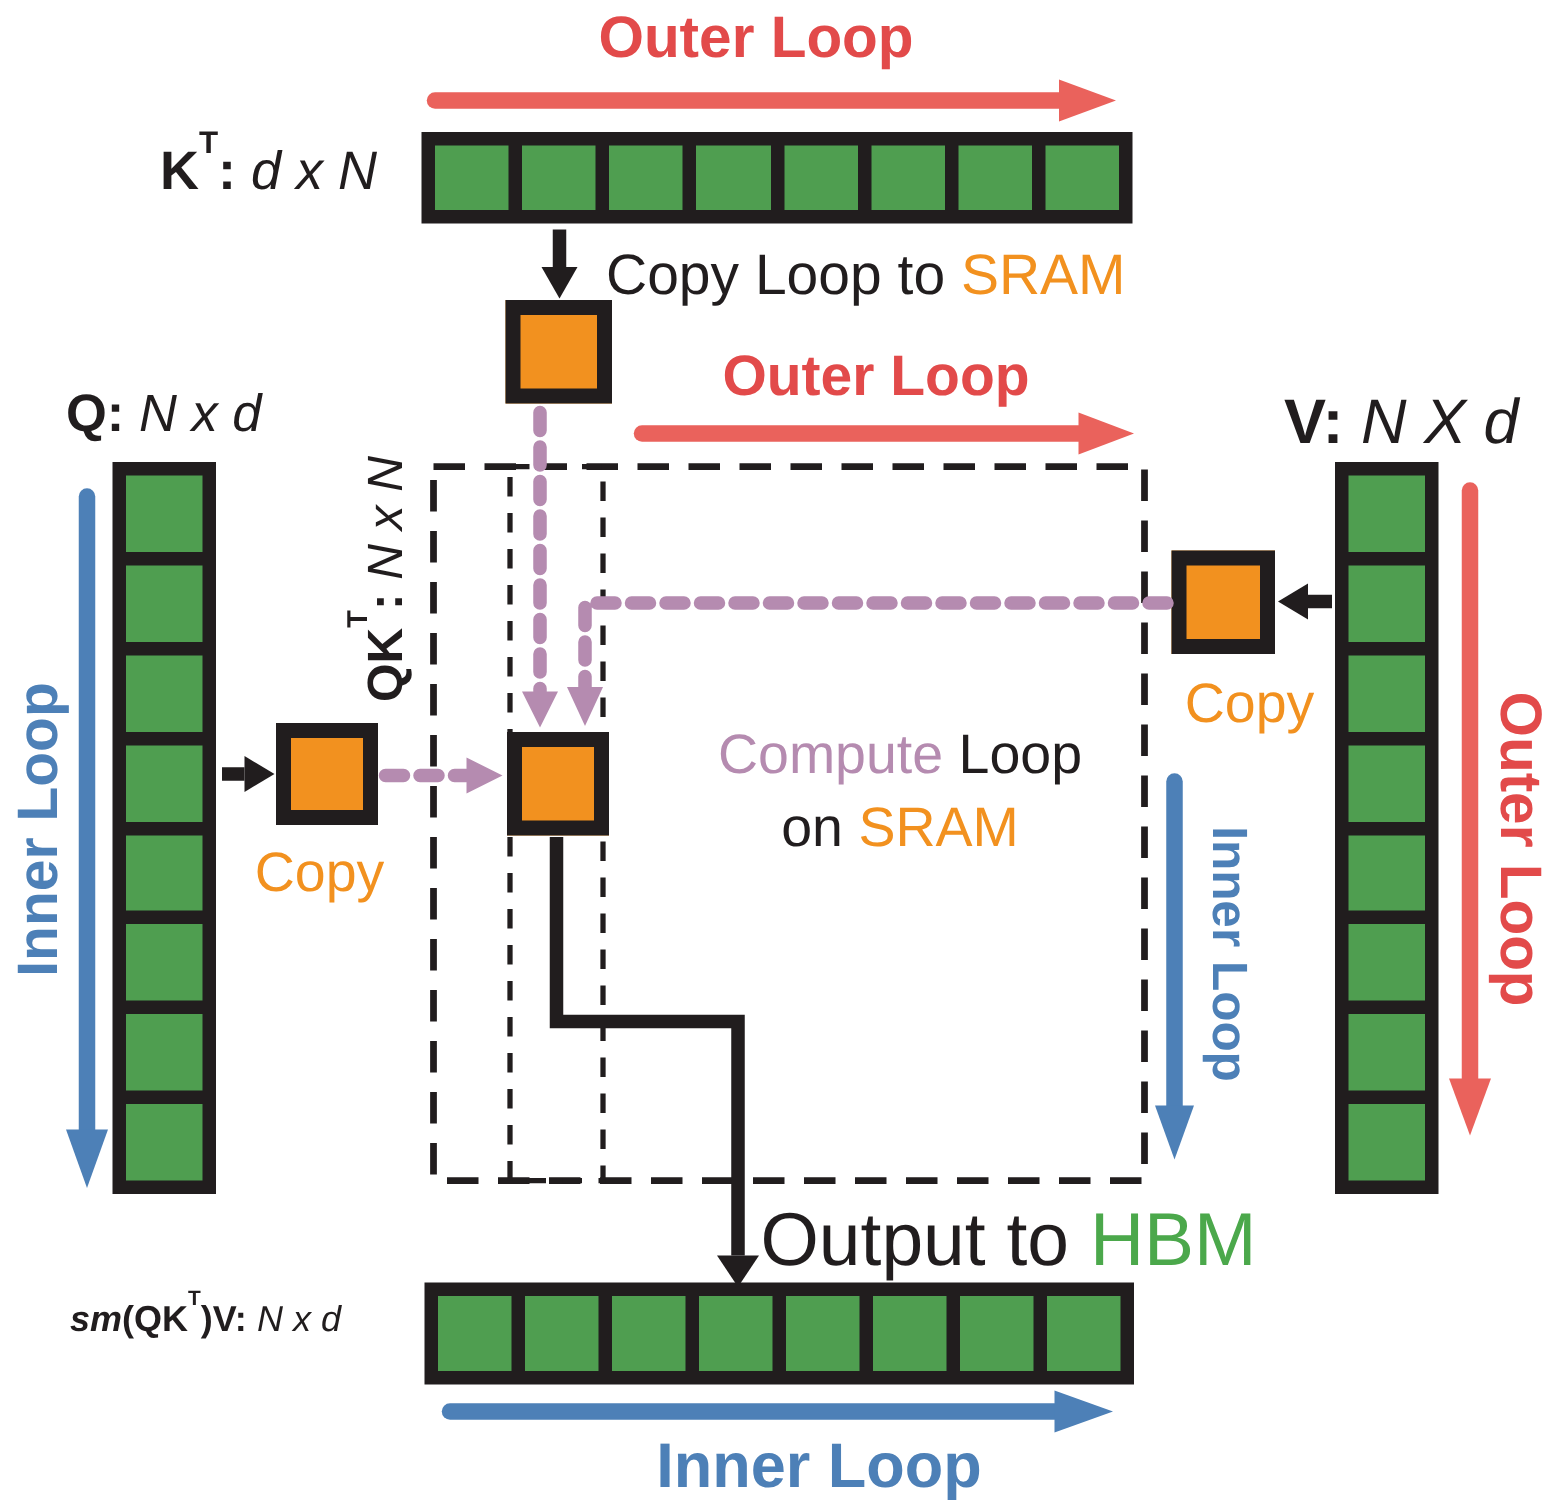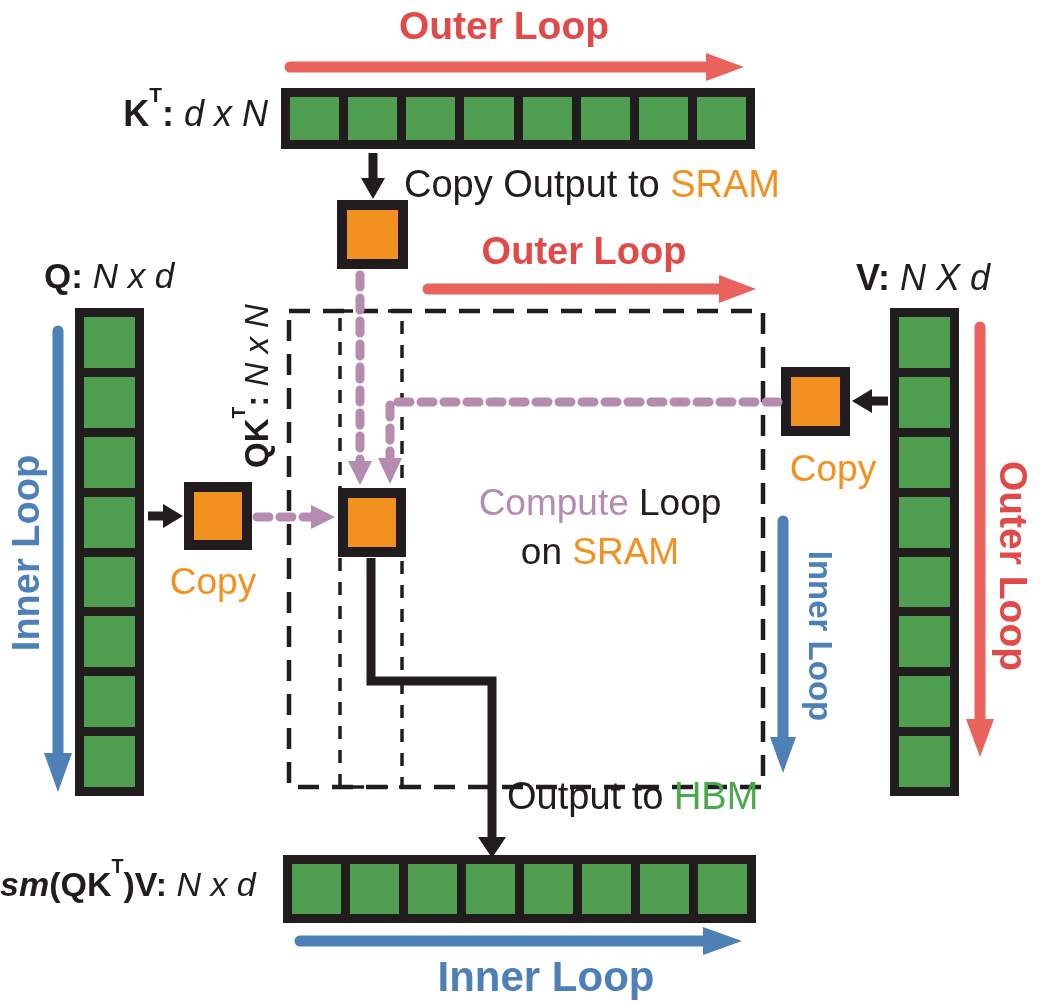--- a/index.html
+++ b/index.html
@@ -59,21 +59,21 @@
   <div class="matrix horizontal" style="left:281px; top:88px; width:474px; height:61px;">
       <div class="cell"></div>
       <div class="cell"></div>
       <div class="cell"></div>
       <div class="cell"></div>
       <div class="cell"></div>
       <div class="cell"></div>
       <div class="cell"></div>
       <div class="cell"></div>
     </div>
-  <div class="label" style="left:90px; top:94px; width:178px; text-align:right; font-size:36px;"><b>K</b><sup class="t">T</sup><b>: </b><i>d x N</i></div>
+  <div class="label" style="left:90px; top:94px; width:178px; text-align:center; font-size:36px;"><b>K</b><sup class="t">T</sup><b>: </b><i>d x N</i></div>
 
   <div class="matrix vertical" style="left:75px; top:308px; width:69px; height:488px;">
       <div class="cell"></div>
       <div class="cell"></div>
       <div class="cell"></div>
       <div class="cell"></div>
       <div class="cell"></div>
       <div class="cell"></div>
       <div class="cell"></div>
       <div class="cell"></div>
@@ -83,53 +83,53 @@
   <div class="matrix vertical" style="left:890px; top:308px; width:69px; height:488px;">
       <div class="cell"></div>
       <div class="cell"></div>
       <div class="cell"></div>
       <div class="cell"></div>
       <div class="cell"></div>
       <div class="cell"></div>
       <div class="cell"></div>
       <div class="cell"></div>
     </div>
-  <div class="label" style="left:856px; top:258px; font-size:36px;"><b>V</b><b>: </b><i>N X d</i></div>
+  <div class="label" style="left:856px; top:258px; font-size:42px;"><b>V</b><b>: </b><i>N X d</i></div>
 
   <div class="matrix horizontal" style="left:283px; top:855px; width:473px; height:68px;">
       <div class="cell"></div>
       <div class="cell"></div>
       <div class="cell"></div>
       <div class="cell"></div>
       <div class="cell"></div>
       <div class="cell"></div>
       <div class="cell"></div>
       <div class="cell"></div>
     </div>
-  <div class="label" style="left:0px; top:866px; width:274px; text-align:left; font-size:34px;"><b><i>sm</i></b><b>(QK</b><sup class="t">T</sup><b>)V: </b><i>N x d</i></div>
+  <div class="label" style="left:0px; top:866px; width:274px; text-align:center; font-size:24px;"><b><i>sm</i></b><b>(QK</b><sup class="t">T</sup><b>)V: </b><i>N x d</i></div>
 
   <div class="label rot-ccw" style="left:257px; top:386px; font-size:33px;"><b>QK</b><sup class="t">T</sup><b>: </b><i>N x N</i></div>
 
   <div class="block" style="left:337px; top:200px; width:71px; height:69px;"></div>
   <div class="block" style="left:184px; top:482px; width:68px; height:68px;"></div>
   <div class="block" style="left:781px; top:367px; width:69px; height:69px;"></div>
   <div class="block" style="left:338px; top:488px; width:68px; height:69px;"></div>
 
   <div class="loop red-t center" style="left:384px; top:6px; width:240px; font-size:39px;">Outer Loop</div>
   <div class="loop red-t center" style="left:464px; top:232px; width:240px; font-size:38px;">Outer Loop</div>
   <div class="loop red-t rot-cw" style="left:1013px; top:566px; font-size:39px;">Outer Loop</div>
   <div class="loop blue-t rot-ccw" style="left:26px; top:553px; font-size:38px;">Inner Loop</div>
   <div class="loop blue-t rot-cw" style="left:820px; top:636px; font-size:33px;">Inner Loop</div>
   <div class="loop blue-t center" style="left:426px; top:956px; width:240px; font-size:42px;">Inner Loop</div>
 
-  <div class="label" style="left:404px; top:164px; font-size:38px;"><span>Copy Output to </span><span class="sram">SRAM</span></div>
+  <div class="label" style="left:404px; top:164px; font-size:38px;"><span>Copy Loop to </span><span class="sram">SRAM</span></div>
 
   <div class="label center" style="left:413px; top:479px; width:374px; font-size:37px; line-height:1.32;"><span class="purple-t">Compute</span><span> Loop</span><br><span>on </span><span class="sram">SRAM</span></div>
 
-  <div class="label" style="left:507px; top:776px; font-size:38px;"><span>Output to </span><span class="hbm">HBM</span></div>
+  <div class="label" style="left:507px; top:799px; font-size:50px;"><span>Output to </span><span class="hbm">HBM</span></div>
 
   <div class="label orange-t center" style="left:165px; top:562px; width:96px; font-size:37px;">Copy</div>
   <div class="label orange-t center" style="left:785px; top:449px; width:96px; font-size:37px;">Copy</div>
 
   <svg class="layer" viewBox="0 0 1041 1006">
 
     <g>
       <line x1="290" y1="67" x2="706" y2="67" class="shaft-red"></line>
       <polygon points="706,53 706,81 744,67" class="head-red"></polygon>
     </g>

